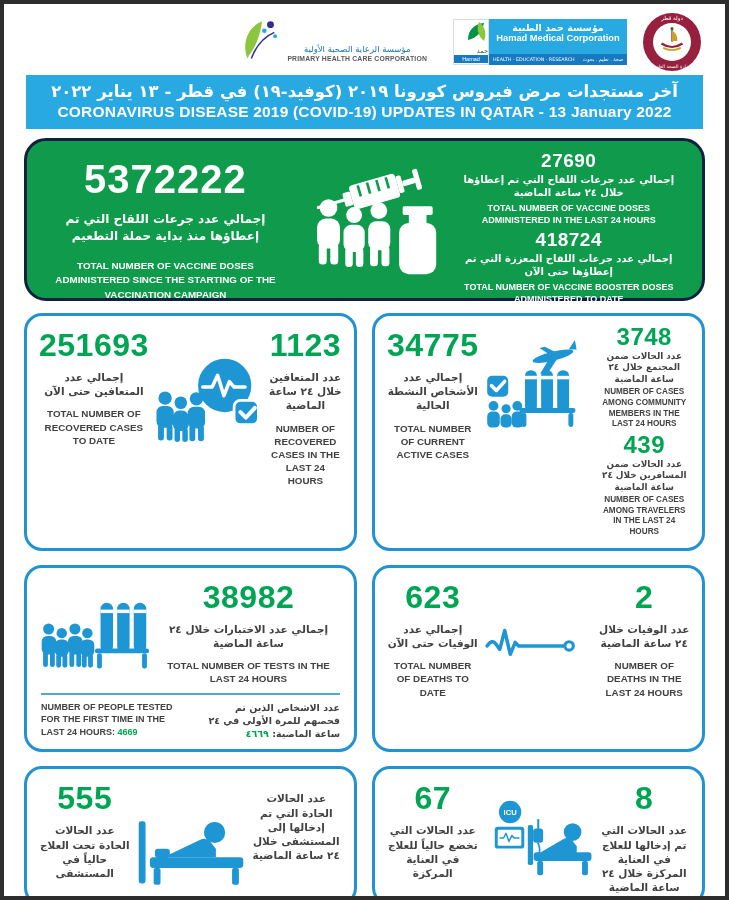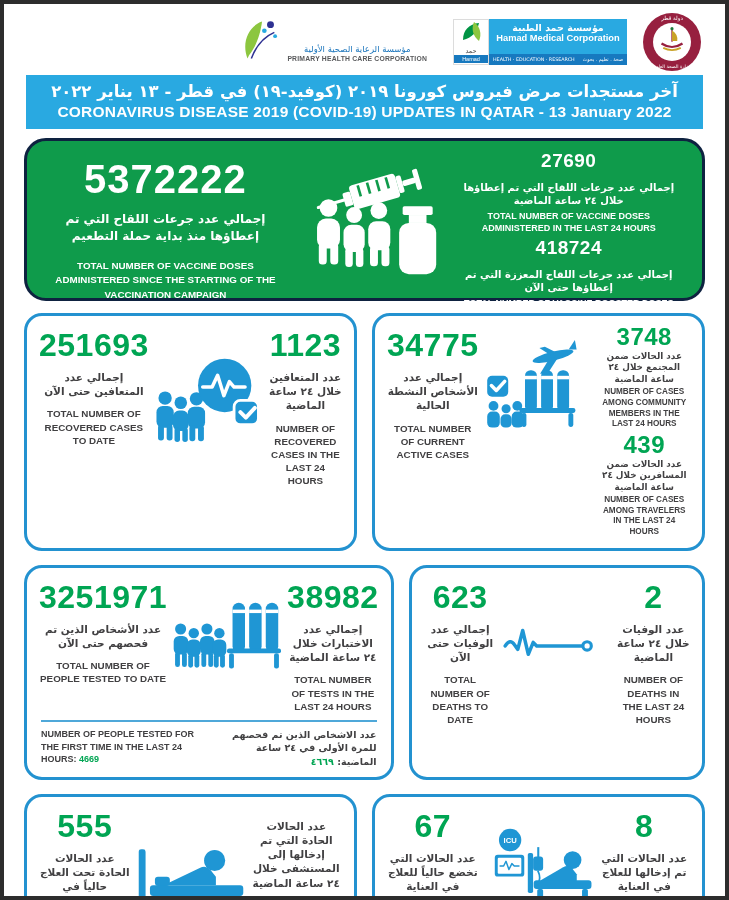--- a/index.html
+++ b/index.html
@@ -7,21 +7,21 @@
   body { background:#cfcfcf; font-family:"Liberation Sans", sans-serif; }
   .frame { width:729px; height:900px; background:#fff; border:4px solid #2d2d2d; overflow:hidden; }
 
   
   .logos { height:68px; display:flex; align-items:center; justify-content:flex-end; gap:16px; padding:8px 24px 0 24px; }
   .phcc { display:flex; align-items:flex-end; gap:5px; margin-right:10px; }
   .phcc-text { text-align:center; padding-bottom:5px; }
   .phcc-ar { color:#1b75bc; font-size:8.5px; font-family:"DejaVu Sans",sans-serif; }
   .phcc-en { color:#58595b; font-size:6.8px; font-weight:bold; letter-spacing:.2px; margin-top:1px; }
   .hmc { display:flex; height:46px; }
-  .hmc-badge { width:36px; background:#fff; border:1px solid #dcdcdc; display:flex; flex-direction:column; align-items:center; }
+  .hmc-badge { width:36px; background:#fff; border:1px solid #dcdcdc; display:flex; flex-direction:column; align-items:flex-end; }
   .hmc-badge-ar { font-size:6.5px; color:#414042; font-family:"DejaVu Sans",sans-serif; line-height:1; }
   .hmc-badge-en { width:100%; background:#1779bf; color:#fff; font-size:5.5px; text-align:center; line-height:1.6; }
   .hmc-main { width:138px; display:flex; flex-direction:column; }
   .hmc-top { flex:1; background:var(--banner_blue,#29A9E1); color:#fff; text-align:center; padding:3px 4px 2px; }
   .hmc-ar { font-size:9.5px; font-weight:bold; font-family:"DejaVu Sans",sans-serif; line-height:1.2; }
   .hmc-en { font-size:9.3px; font-weight:bold; line-height:1.2; }
   .hmc-strip { height:11px; background:#1779bf; display:flex; justify-content:space-between; align-items:center; padding:0 4px; color:#fff; }
   .hmc-strip span { font-size:4.8px; font-family:"DejaVu Sans",sans-serif; }
   .moph { width:58px; height:58px; border-radius:50%; background:var(--maroon,#97203F); position:relative; flex:0 0 auto; }
   .moph-ring-top { position:absolute; top:2px; width:100%; text-align:center; font-size:5.5px; color:#fff; font-family:"DejaVu Sans",sans-serif; }
@@ -35,21 +35,21 @@
 
   
   .vaccine { margin:9px 20px 0; background:var(--panel_green,#0F9B4B); border:3px solid var(--navy,#0E2240); border-radius:22px; display:flex; padding:10px 18px 8px; color:#fff; height:163px; }
   .v-left { flex:1.15; display:flex; flex-direction:column; align-items:center; text-align:center; padding-top:8px; }
   .v-num-big { font-size:40px; font-weight:bold; letter-spacing:1px; line-height:1; }
   .v-ar { font-family:"DejaVu Sans",sans-serif; font-size:12px; font-weight:bold; margin-top:12px; line-height:1.45; }
   .v-en { font-size:9.8px; font-weight:bold; margin-top:13px; line-height:1.5; }
   .v-center { flex:.8; display:flex; align-items:center; justify-content:center; }
   .v-right { flex:1.1; display:flex; flex-direction:column; text-align:center; }
   .v-num { font-size:19px; font-weight:bold; letter-spacing:.5px; line-height:1; }
-  .v-ar2 { font-family:"DejaVu Sans",sans-serif; font-size:10px; font-weight:bold; margin-top:11px; line-height:1.3; }
+  .v-ar2 { font-family:"DejaVu Sans",sans-serif; font-size:10px; font-weight:bold; margin-top:3px; line-height:1.3; }
   .v-en2 { font-size:9px; font-weight:bold; margin-top:3px; line-height:1.35; margin-bottom:4px; }
 
   
   .cards { margin:12px 20px 0; }
   .c-row { display:flex; gap:15px; margin-bottom:14px; }
   .card { flex:1; border:3px solid var(--card_border,#2392D0); border-radius:18px; padding:7px 12px; background:#fff; }
   .card-body { display:flex; align-items:flex-start; gap:4px; }
   .stat { flex:1; text-align:center; padding-top:6px; }
   .num { color:var(--number_green,#00A553); font-weight:bold; font-size:32px; letter-spacing:.5px; line-height:1; }
   .ar { color:var(--label_dark,#414042); font-family:"DejaVu Sans",sans-serif; font-size:10.5px; font-weight:bold; line-height:1.35; margin-top:9px; }
@@ -280,25 +280,20 @@
               <div class="en">NUMBER OF CASES AMONG TRAVELERS IN THE LAST 24 HOURS</div>
             </div>
           </div>
         </div>
       </div>
     </div>
 
     <div class="c-row">
       <div class="card">
         <div class="card-body">
-          <div class="stat">
-            <div class="num">3251971</div>
-            <div class="ar" dir="rtl">عدد الأشخاص الذين تم فحصهم حتى الآن</div>
-            <div class="en">TOTAL NUMBER OF PEOPLE TESTED TO DATE</div>
-          </div>
           <div class="icon-wrap" style="padding-top:18px">
             <svg width="112" height="90" viewBox="0 0 160 130" style="color:var(--icon_blue,#1F96D4)">
               <g fill="currentColor">
                 <circle cx="13" cy="52" r="8"></circle>
                   <rect x="3" y="62" width="21" height="27" rx="8"></rect>
                 <rect x="5" y="85" width="7" height="22" rx="3.5"></rect>
                   <rect x="15" y="85" width="7" height="22" rx="3.5"></rect>
                 <circle cx="32" cy="58" r="7.5"></circle>
                   <rect x="22" y="67" width="20" height="25" rx="8"></rect>
                 <rect x="24" y="88" width="7" height="20" rx="3.5"></rect>

